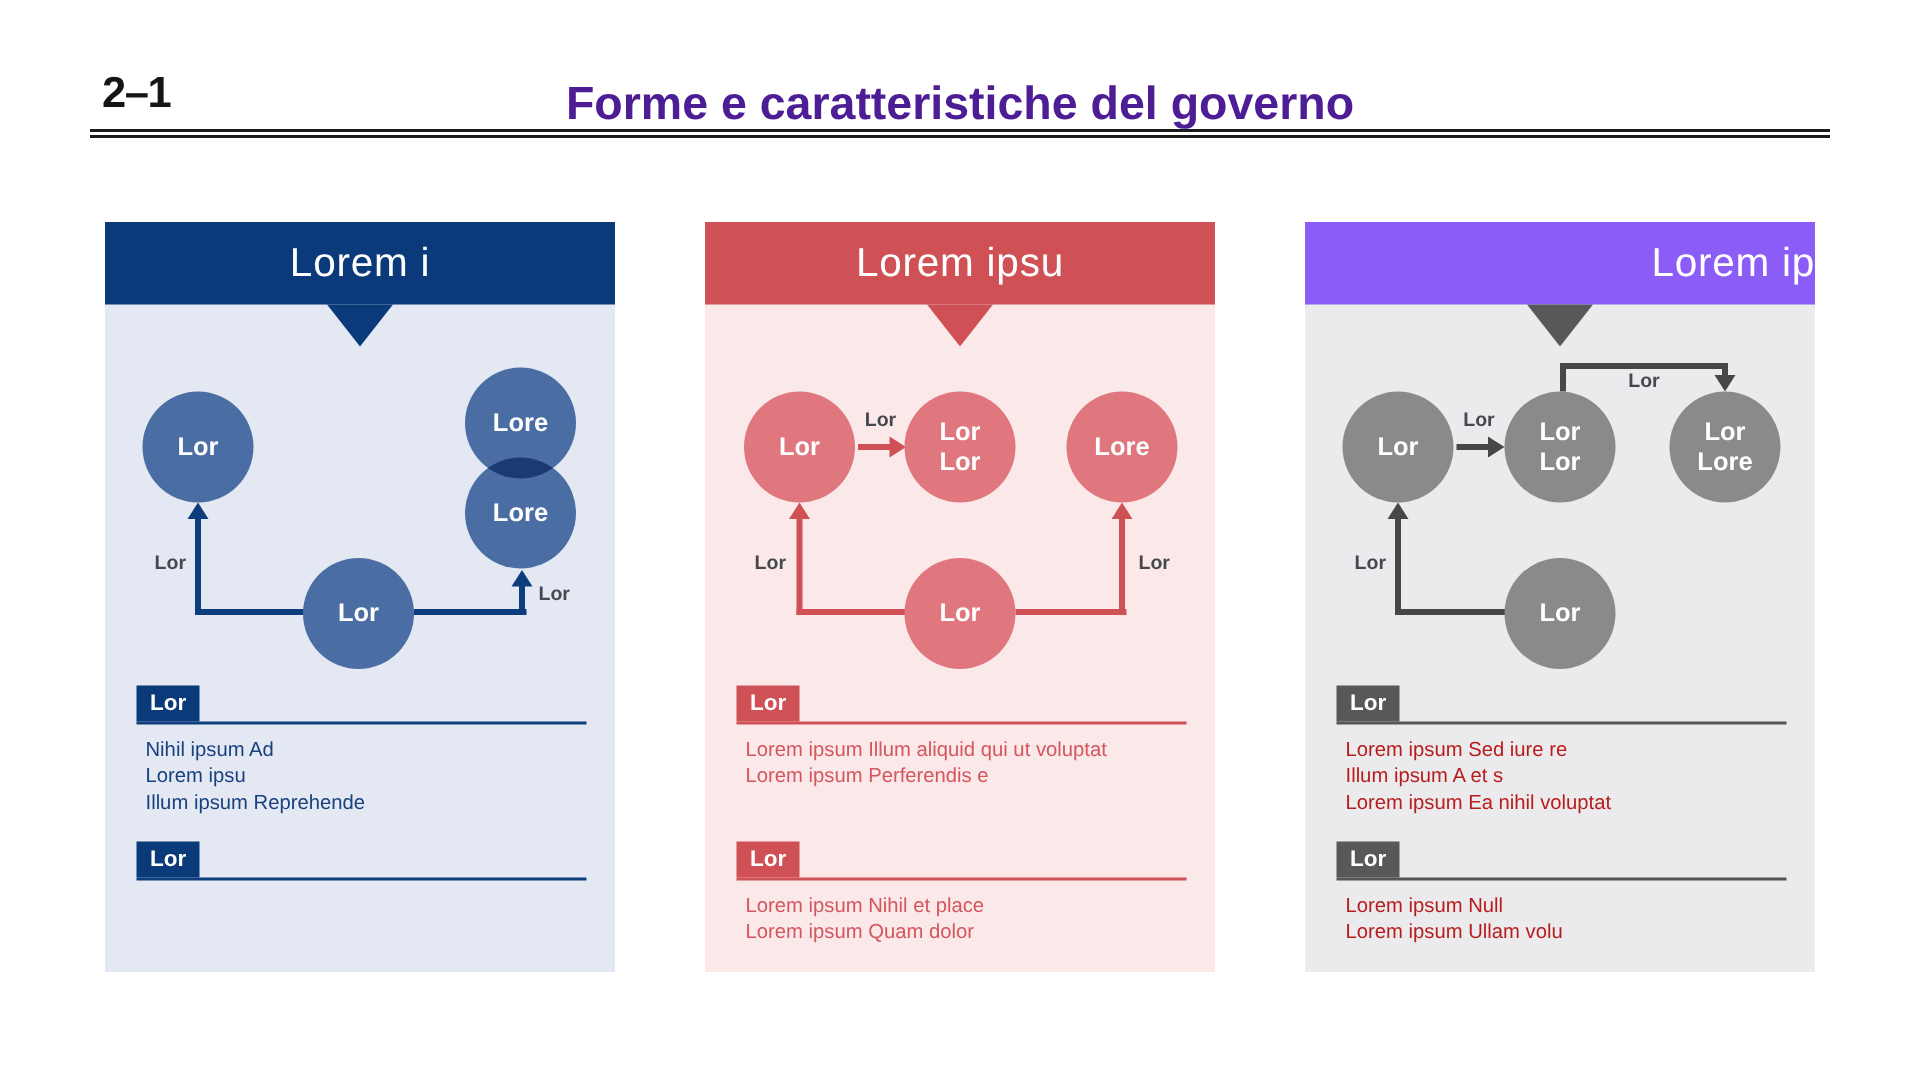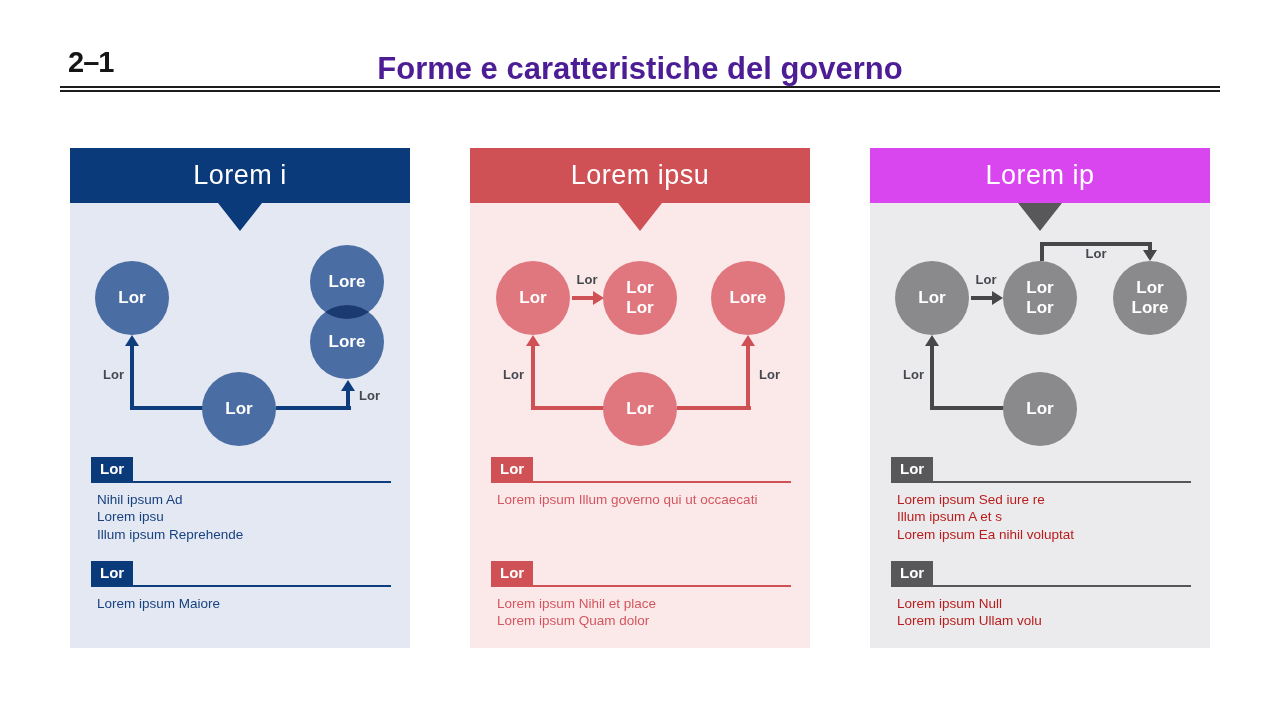--- a/index.html
+++ b/index.html
@@ -11,21 +11,21 @@
   .hdr-title{position:absolute;left:0;top:51px;width:1280px;text-align:center;font-size:31px;font-weight:bold;color:#4c1d95;}
   .hdr-rule{position:absolute;left:60px;top:86px;width:1160px;height:1px;border-top:2px solid #1c1c1c;border-bottom:2px solid #1c1c1c;padding-top:1px;background:transparent;}
 
   
   .panel{position:absolute;top:148px;width:340px;height:500px;}
   #p1{left:70px;background:#e4e8f2;}
   #p2{left:470px;background:#fbe9ea;}
   #p3{left:870px;background:#ebebed;}
   .phead{position:absolute;top:0;left:0;width:340px;height:55px;display:flex;align-items:center;justify-content:center;
     color:#fff;font-size:27px;font-weight:400;letter-spacing:.5px;}
-  #p1 .phead{background:#0a3a7a;} #p2 .phead{background:#cf5055;} #p3 .phead{background:#d946ef;}
+  #p1 .phead{background:#0a3a7a;} #p2 .phead{background:#cf5055;} #p3 .phead{background:#8b5cf6;justify-content:flex-end;}
   .pointer{position:absolute;top:55px;left:148px;width:0;height:0;
     border-left:22px solid transparent;border-right:22px solid transparent;}
   #p1 .pointer{border-top:28px solid #0a3a7a;} #p2 .pointer{border-top:28px solid #cf5055;} #p3 .pointer{border-top:28px solid #58585a;}
 
   
   .circle{position:absolute;width:74px;height:74px;border-radius:50%;display:flex;flex-direction:column;
     align-items:center;justify-content:center;color:#fff;font-weight:bold;font-size:17px;line-height:1.18;text-align:center;}
   #p1 .circle{background:#4a6da3;} #p2 .circle{background:#e0777e;} #p3 .circle{background:#8a8a8c;}
 
   #p1 .cA{left:25px;top:113px;} #p1 .cB{left:240px;top:97px;} #p1 .cC{left:240px;top:157px;} #p1 .cD{left:132px;top:224px;}
@@ -130,21 +130,20 @@
       <div class="stext">
         <div>Nihil ipsum Ad</div>
         <div>Lorem ipsu</div>
         <div>Illum ipsum Reprehende</div>
       </div>
     </div>
     <div class="sec sec2">
       <div class="badge">Lor</div>
       <div class="sline"></div>
       <div class="stext">
-        <div>Lorem ipsum Maiore</div>
       </div>
     </div>
   </div>
 
   <div class="panel" id="p2">
     <div class="phead">
       <span>Lorem ipsu</span>
     </div>
     <div class="pointer"></div>
 
@@ -171,21 +170,22 @@
         <span>Lore</span>
       </div>
     <div class="circle cD">
         <span>Lor</span>
       </div>
 
     <div class="sec sec1">
       <div class="badge">Lor</div>
       <div class="sline"></div>
       <div class="stext">
-        <div>Lorem ipsum Illum governo qui ut occaecati</div>
+        <div>Lorem ipsum Illum aliquid qui ut voluptat</div>
+        <div>Lorem ipsum Perferendis e</div>
       </div>
     </div>
     <div class="sec sec2">
       <div class="badge">Lor</div>
       <div class="sline"></div>
       <div class="stext">
         <div>Lorem ipsum Nihil et place</div>
         <div>Lorem ipsum Quam dolor</div>
       </div>
     </div>

